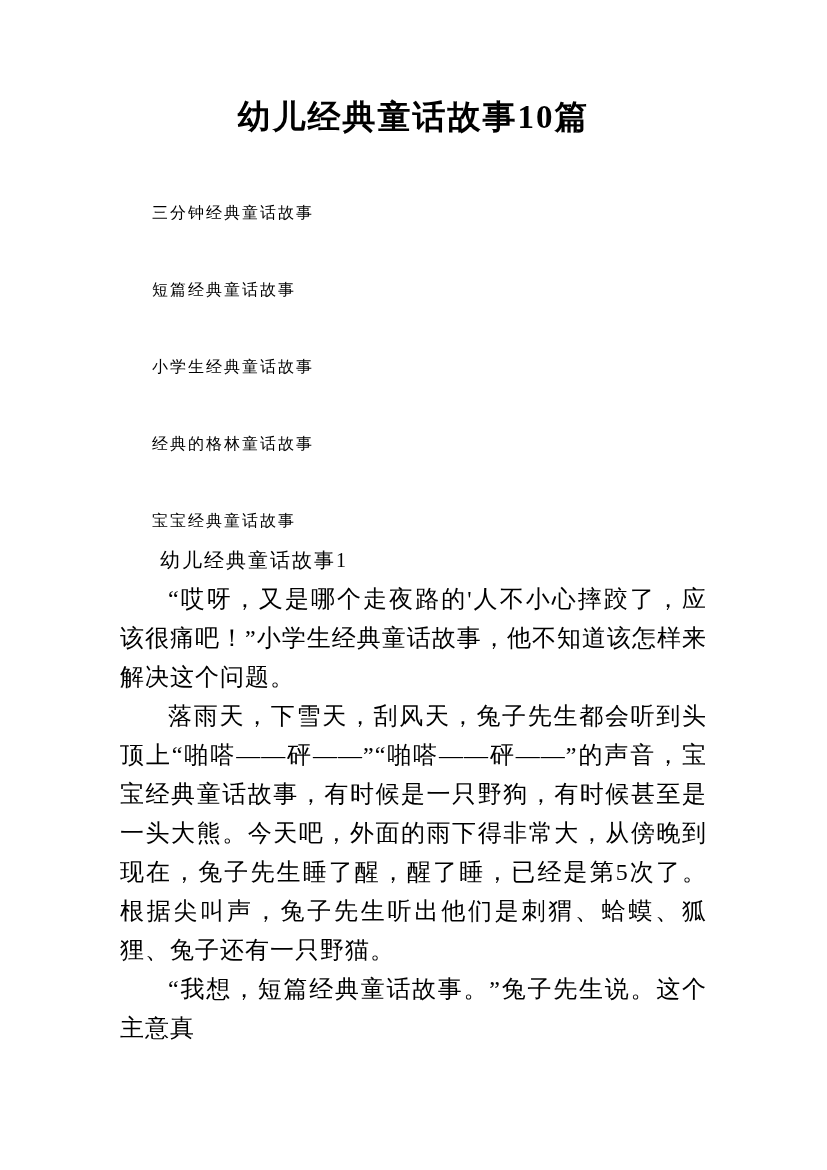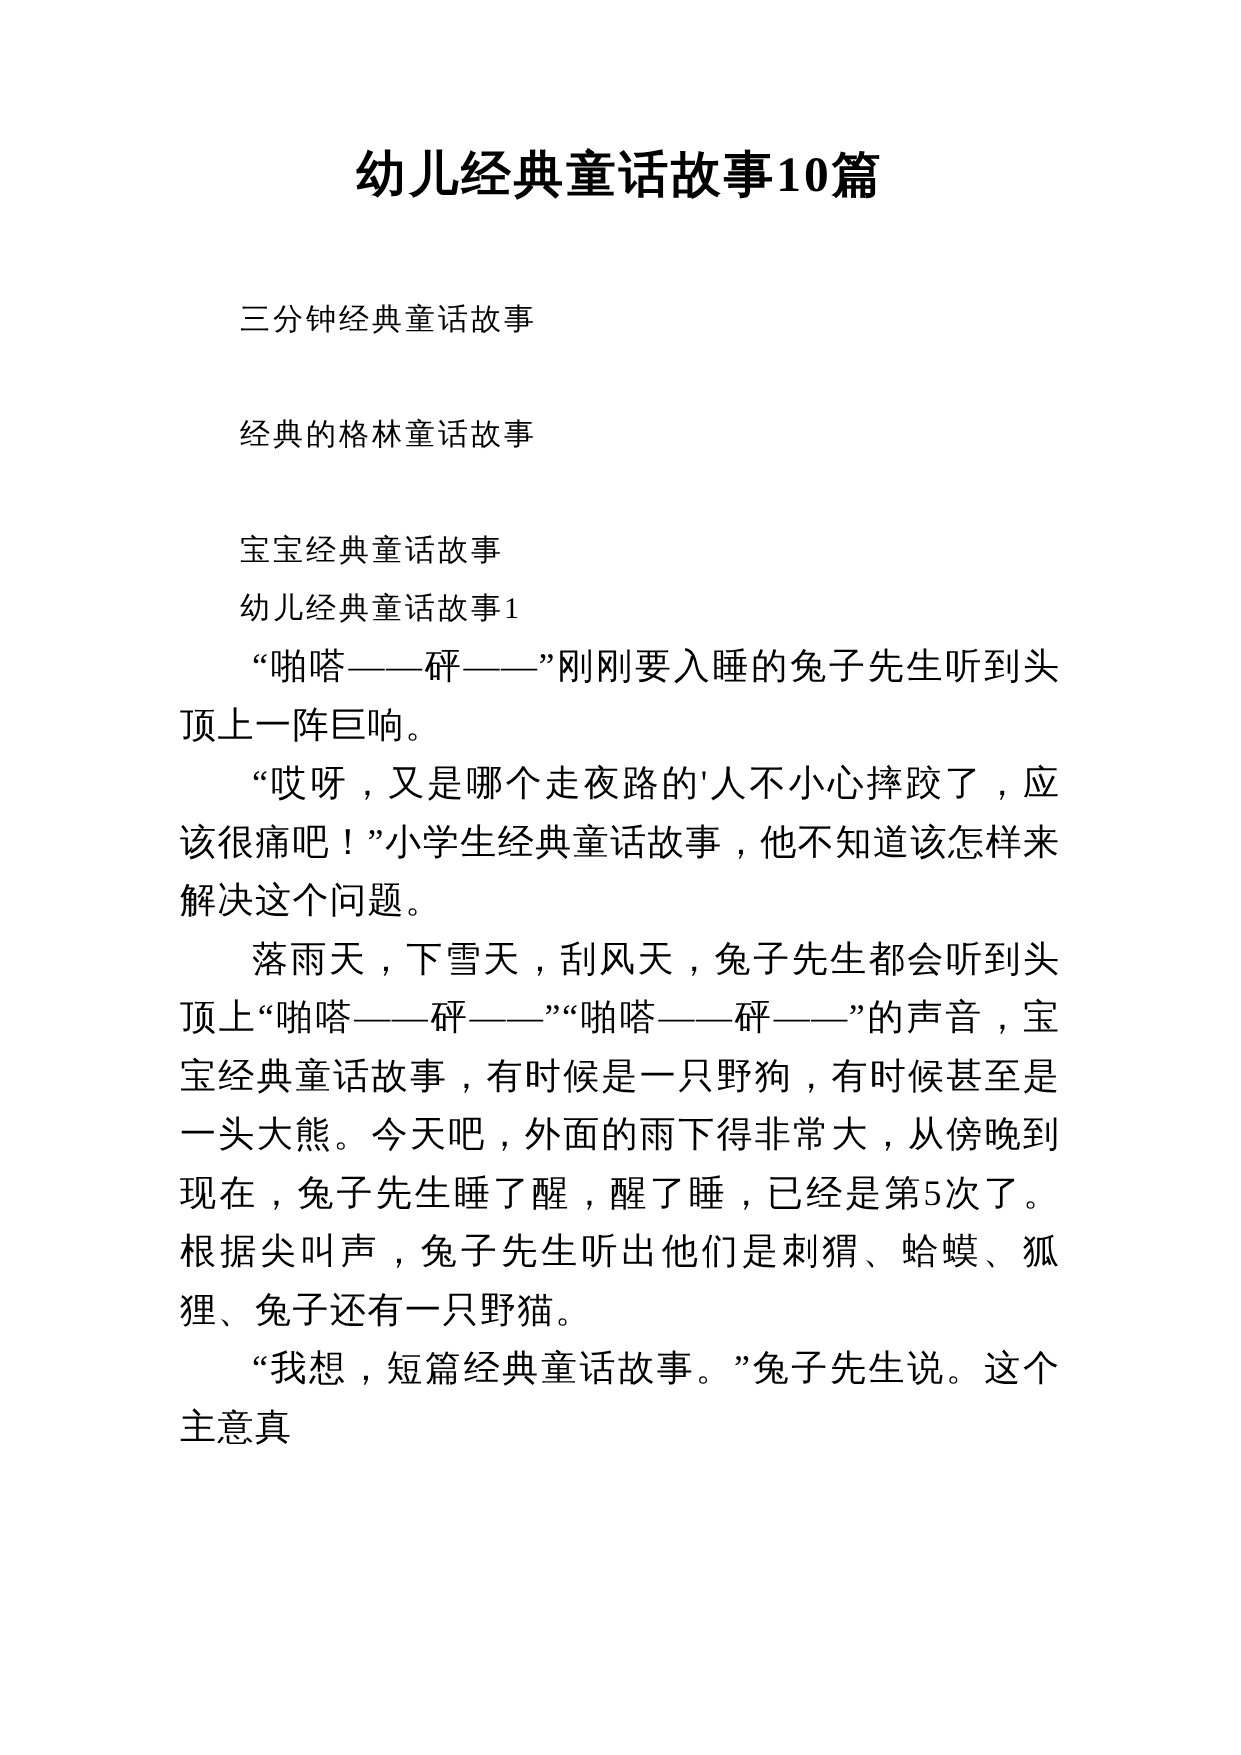--- a/index.html
+++ b/index.html
@@ -24,21 +24,21 @@
     font-weight: bold;
     text-align: center;
     line-height: 42px;
     letter-spacing: 2px;
     margin: 96px 0 0 0;
   }
   .toc {
     margin-top: 55px;
   }
   .toc-item {
-    font-size: 20px;
+    font-size: 16px;
     line-height: 40px;
     text-indent: 2em;
     letter-spacing: 2px;
     margin: 0 0 37px 0;
   }
   .toc-item:last-child {
     margin-bottom: 0;
   }
   .section-heading {
     font-size: 20px;
@@ -62,26 +62,27 @@
 </style>
 </head>
 <body>
 
 <div class="page">
 
   <h1 class="doc-title">幼儿经典童话故事10篇</h1>
 
   <div class="toc">
     <p class="toc-item">三分钟经典童话故事</p>
+    <p class="toc-item">短篇经典童话故事</p>
+    <p class="toc-item">小学生经典童话故事</p>
     <p class="toc-item">经典的格林童话故事</p>
     <p class="toc-item">宝宝经典童话故事</p>
   </div>
 
   <h2 class="section-heading">幼儿经典童话故事1</h2>
 
   <div class="story-body">
-    <p class="para">“啪嗒——砰——”刚刚要入睡的兔子先生听到头顶上一阵巨响。</p>
     <p class="para">“哎呀，又是哪个走夜路的'人不小心摔跤了，应该很痛吧！”小学生经典童话故事，他不知道该怎样来解决这个问题。</p>
     <p class="para">落雨天，下雪天，刮风天，兔子先生都会听到头顶上“啪嗒——砰——”“啪嗒——砰——”的声音，宝宝经典童话故事，有时候是一只野狗，有时候甚至是一头大熊。今天吧，外面的雨下得非常大，从傍晚到现在，兔子先生睡了醒，醒了睡，已经是第5次了。根据尖叫声，兔子先生听出他们是刺猬、蛤蟆、狐狸、兔子还有一只野猫。</p>
     <p class="para">“我想，短篇经典童话故事。”兔子先生说。这个主意真</p>
   </div>
 
 </div>
 
 </body></html>

